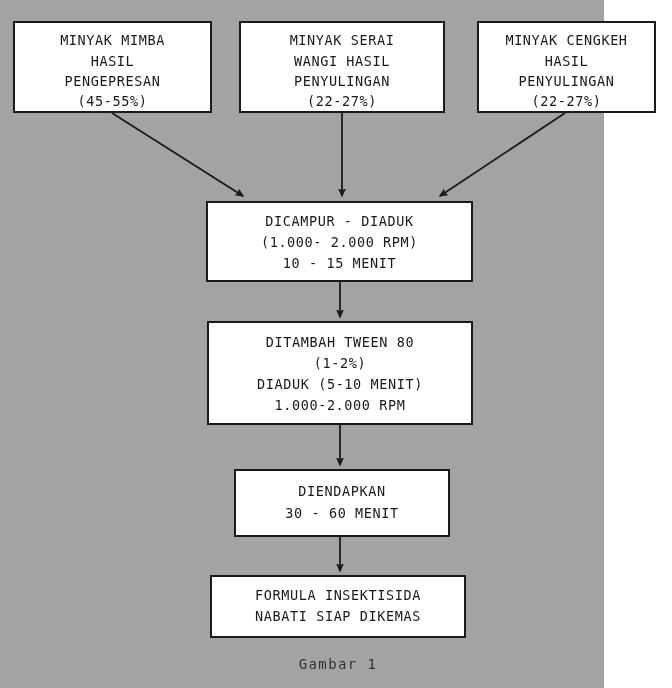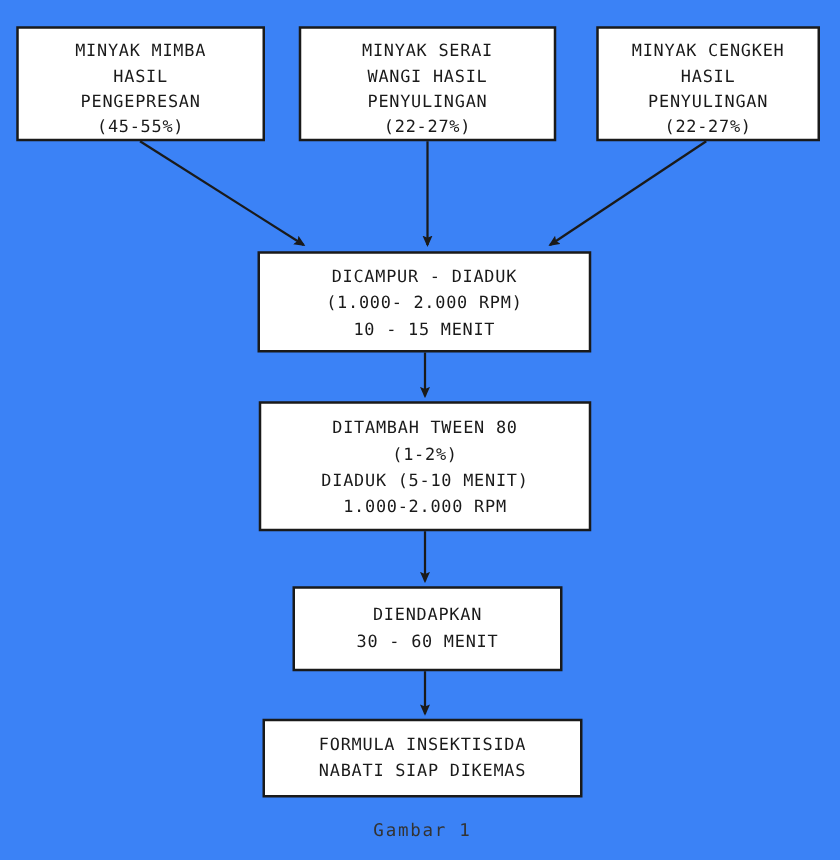--- a/index.html
+++ b/index.html
@@ -9,23 +9,23 @@
     background: #ffffff;
   }
   body {
     width: 672px;
     height: 688px;
     overflow: hidden;
     font-family: "DejaVu Sans Mono", "Liberation Mono", monospace;
   }
   #figure-container {
     position: relative;
-    width: 672px;
+    width: 604px;
     height: 688px;
-    background: #3b82f6;
+    background: #a3a3a3;
     box-sizing: border-box;
   }
   
   #card-frame {
     position: absolute;
     left: -9px;
     top: -9px;
     width: 690px;
     height: 706px;
     border: 1px solid #d8d8d8;

